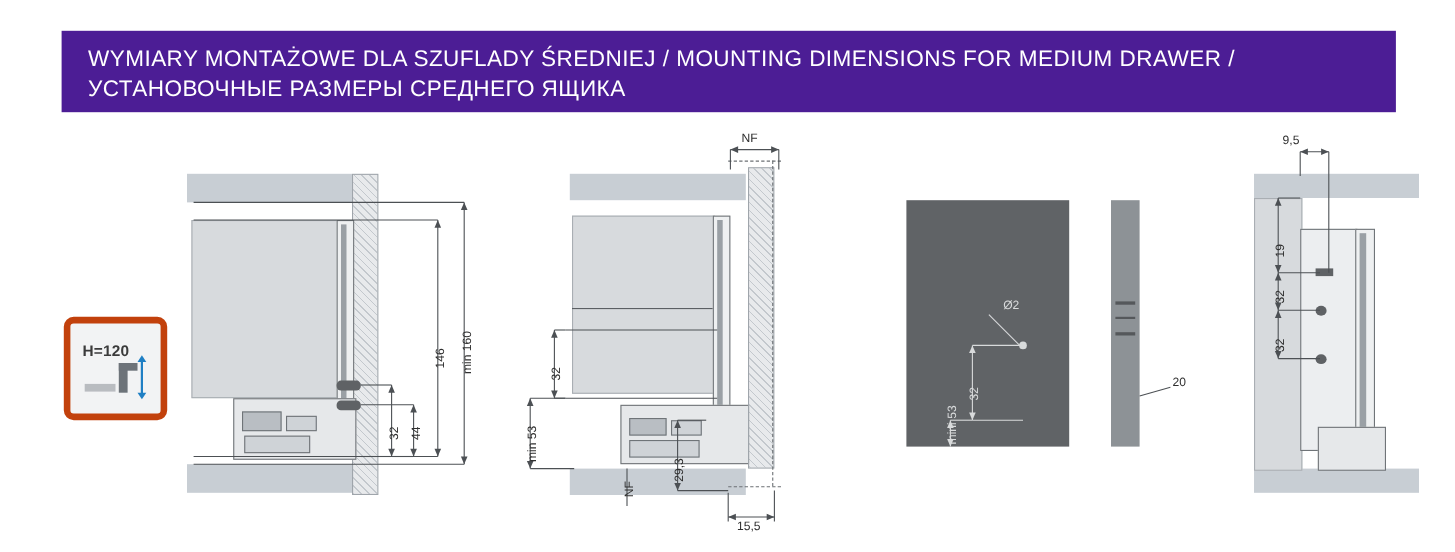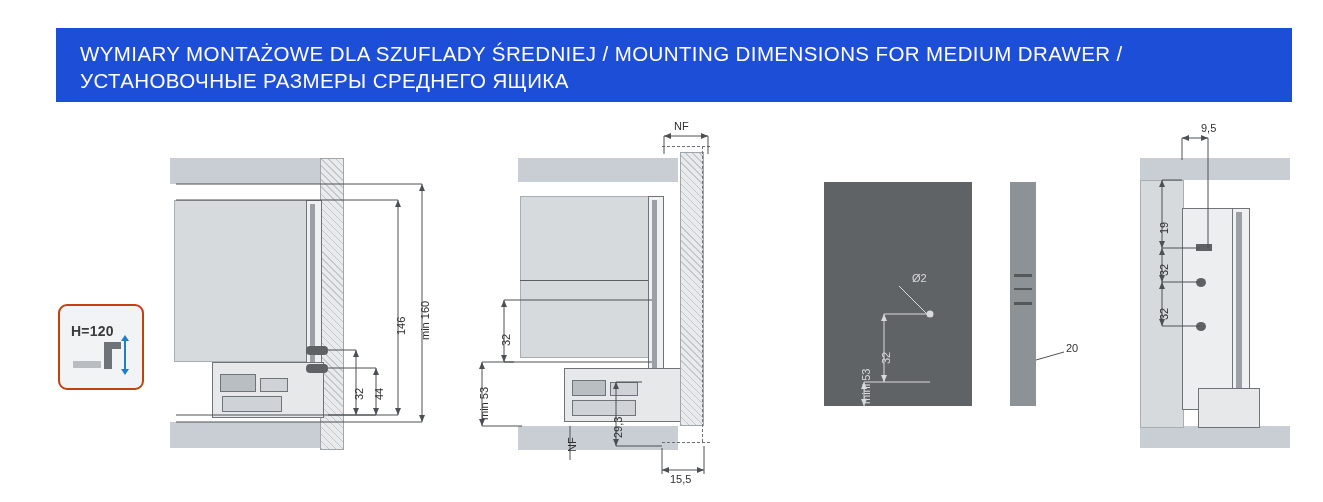--- a/index.html
+++ b/index.html
@@ -20,43 +20,42 @@
     width: 1323px;
     height: 502px;
   }
   
   .header-band {
     position: absolute;
     left: 56px;
     top: 28px;
     width: 1213px;
     height: 74px;
-    background: #1d4ed8;
+    background: #4c1d95;
     color: #ffffff;
-    padding-left: 23px;
   }
   .header-text {
     position: absolute;
     left: 24px;
     top: 12px;
     width: 1160px;
     font-size: 20.5px;
     letter-spacing: 0.4px;
     line-height: 27px;
     font-weight: 400;
     white-space: pre-line;
   }
   
   .h-badge {
     position: absolute;
     left: 58px;
-    top: 304px;
+    top: 288px;
     width: 82px;
     height: 82px;
-    border: 2px solid #c2410c;
+    border: 6px solid #c2410c;
     border-radius: 9px;
     background: #f2f3f4;
   }
   .h-badge .h-label {
     position: absolute;
     left: 11px;
     top: 17px;
     font-size: 14px;
     font-weight: bold;
     color: #3b3b3b;
@@ -376,19 +375,19 @@
         <polygon points="68,8 61,5 61,11"></polygon>
         <polygon points="22,50 19,57 25,57"></polygon>
         <polygon points="22,118 19,111 25,111"></polygon>
         <polygon points="22,118 19,125 25,125"></polygon>
         <polygon points="22,152 19,145 25,145"></polygon>
         <polygon points="22,152 19,159 25,159"></polygon>
         <polygon points="22,196 19,189 25,189"></polygon>
       </g>
     </svg>
 
-    <div class="dimtxt" style="left:61px; top:-8px;">9,5</div>
+    <div class="dimtxt" style="left:26px; top:-8px;">9,5</div>
     <div class="dimtxt rot" style="left:18px; top:104px;">19</div>
     <div class="dimtxt rot" style="left:18px; top:146px;">32</div>
     <div class="dimtxt rot" style="left:18px; top:190px;">32</div>
   </div>
 
 </div>
 
 </body></html>

